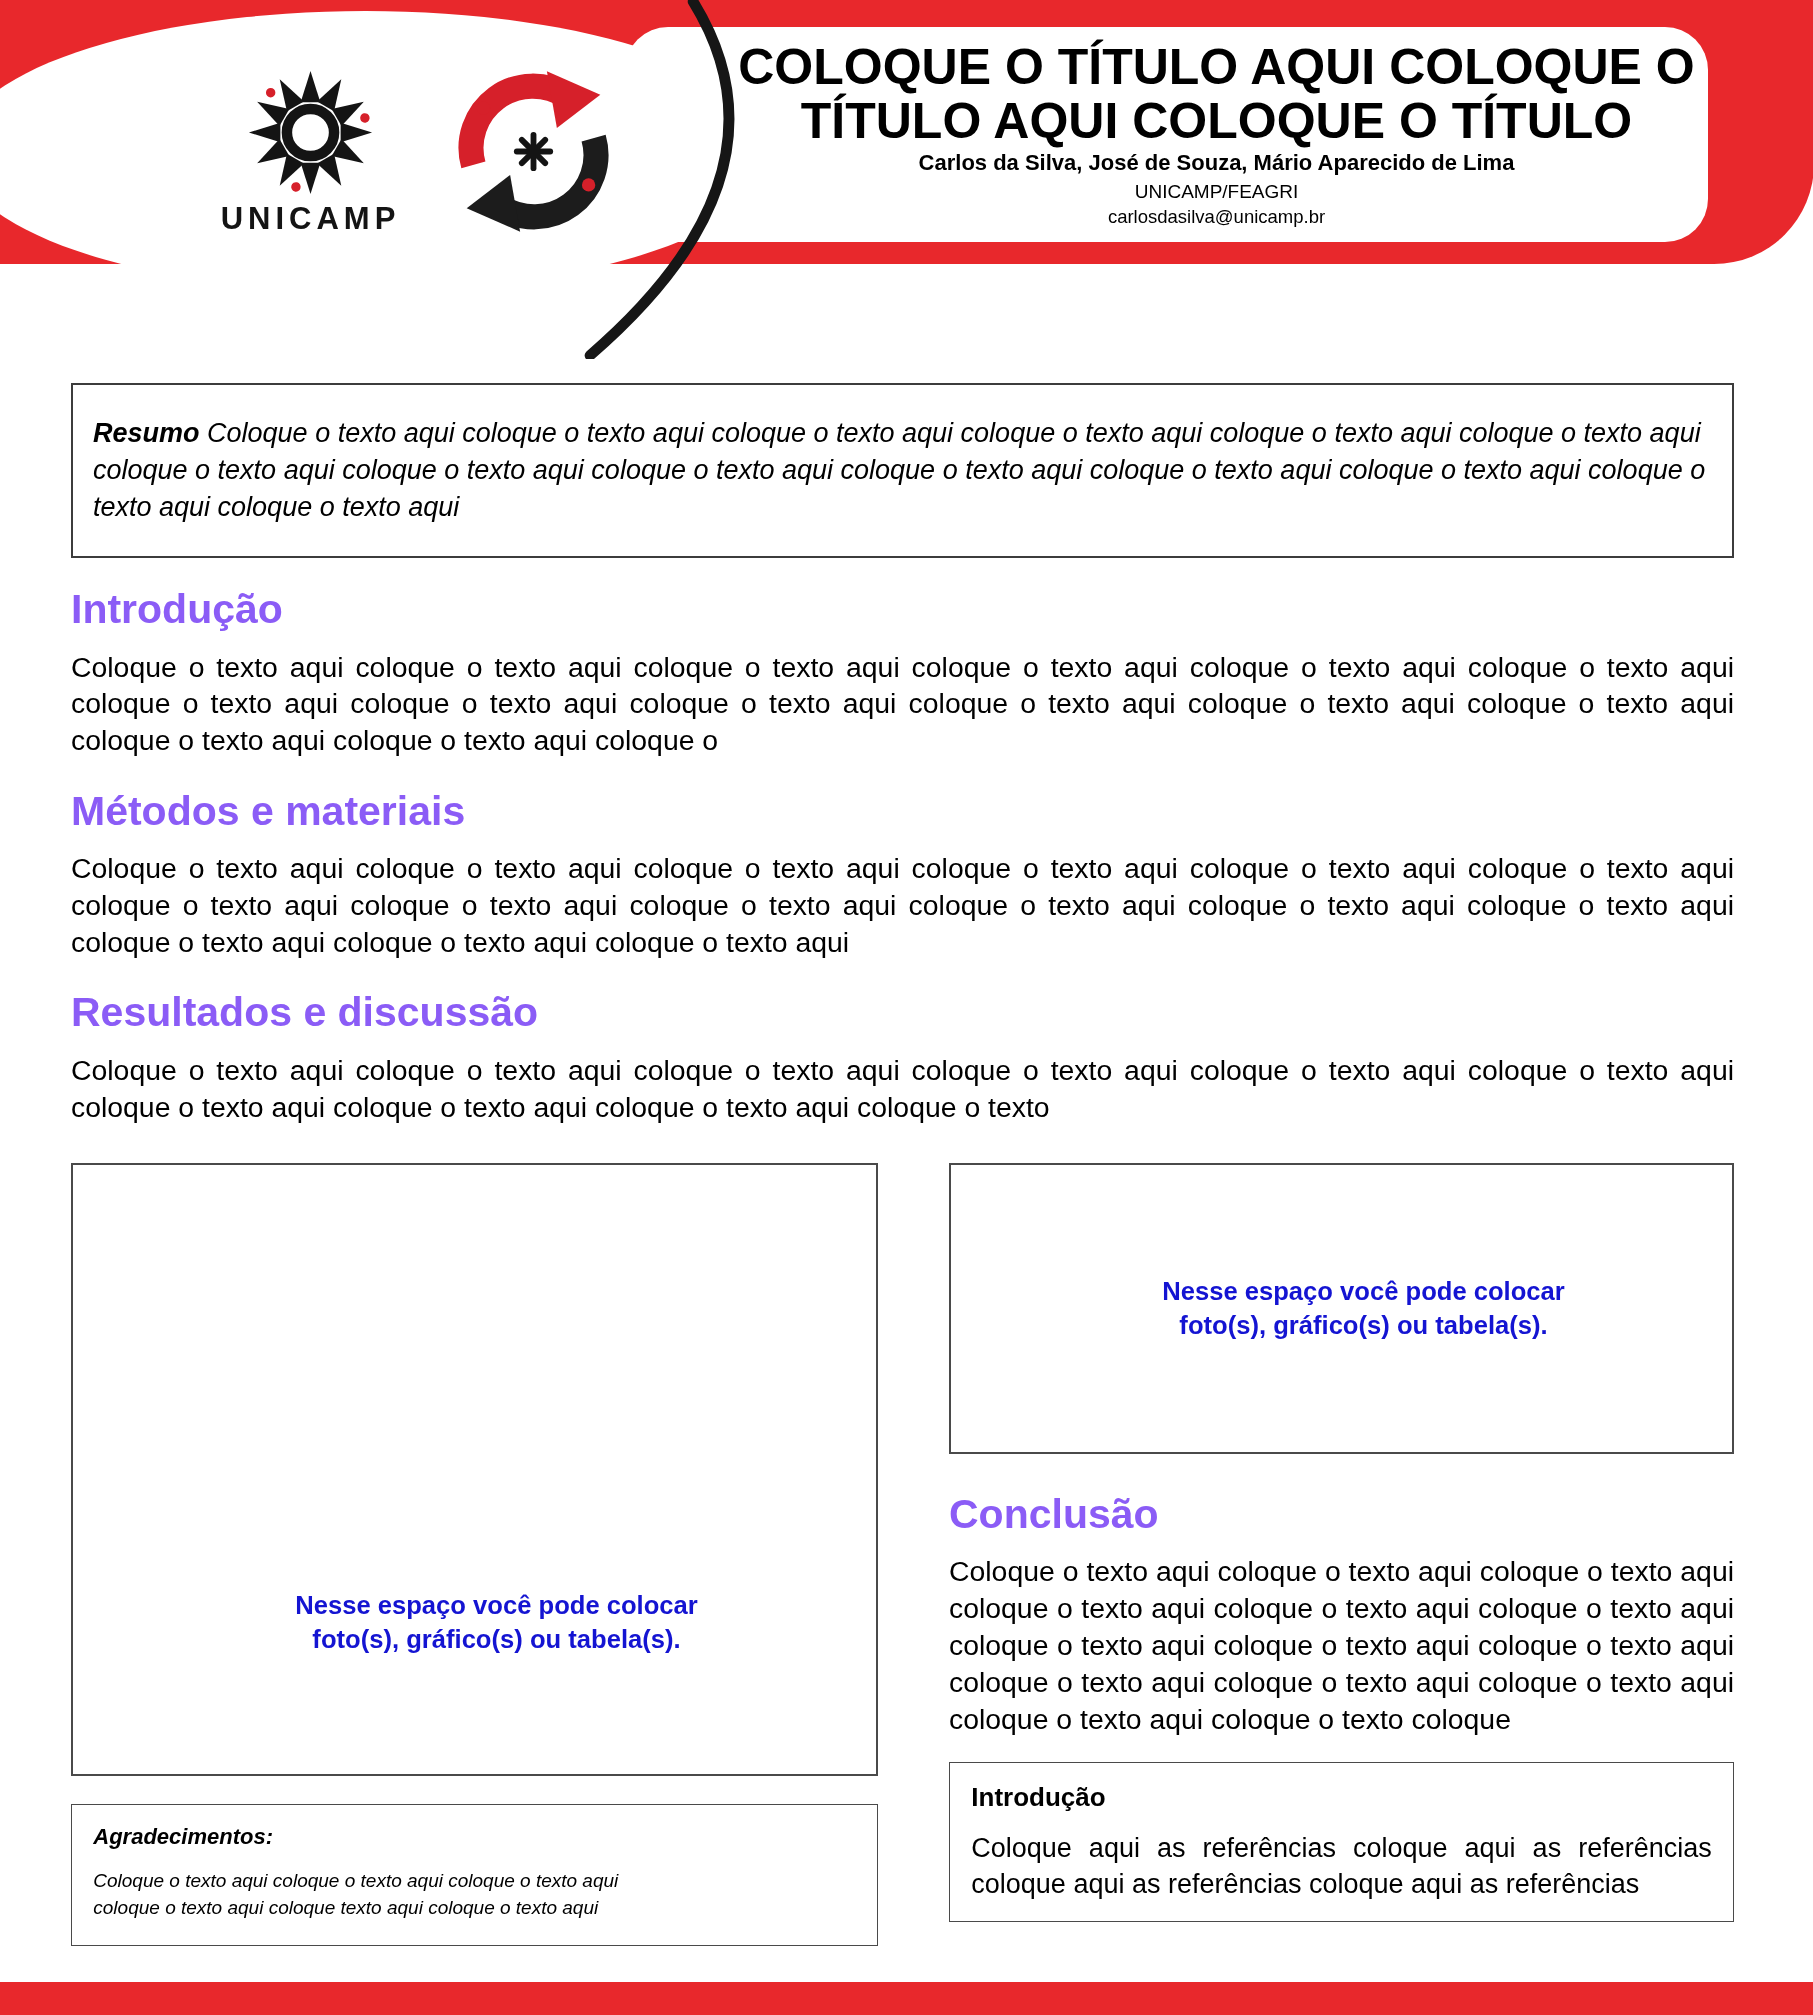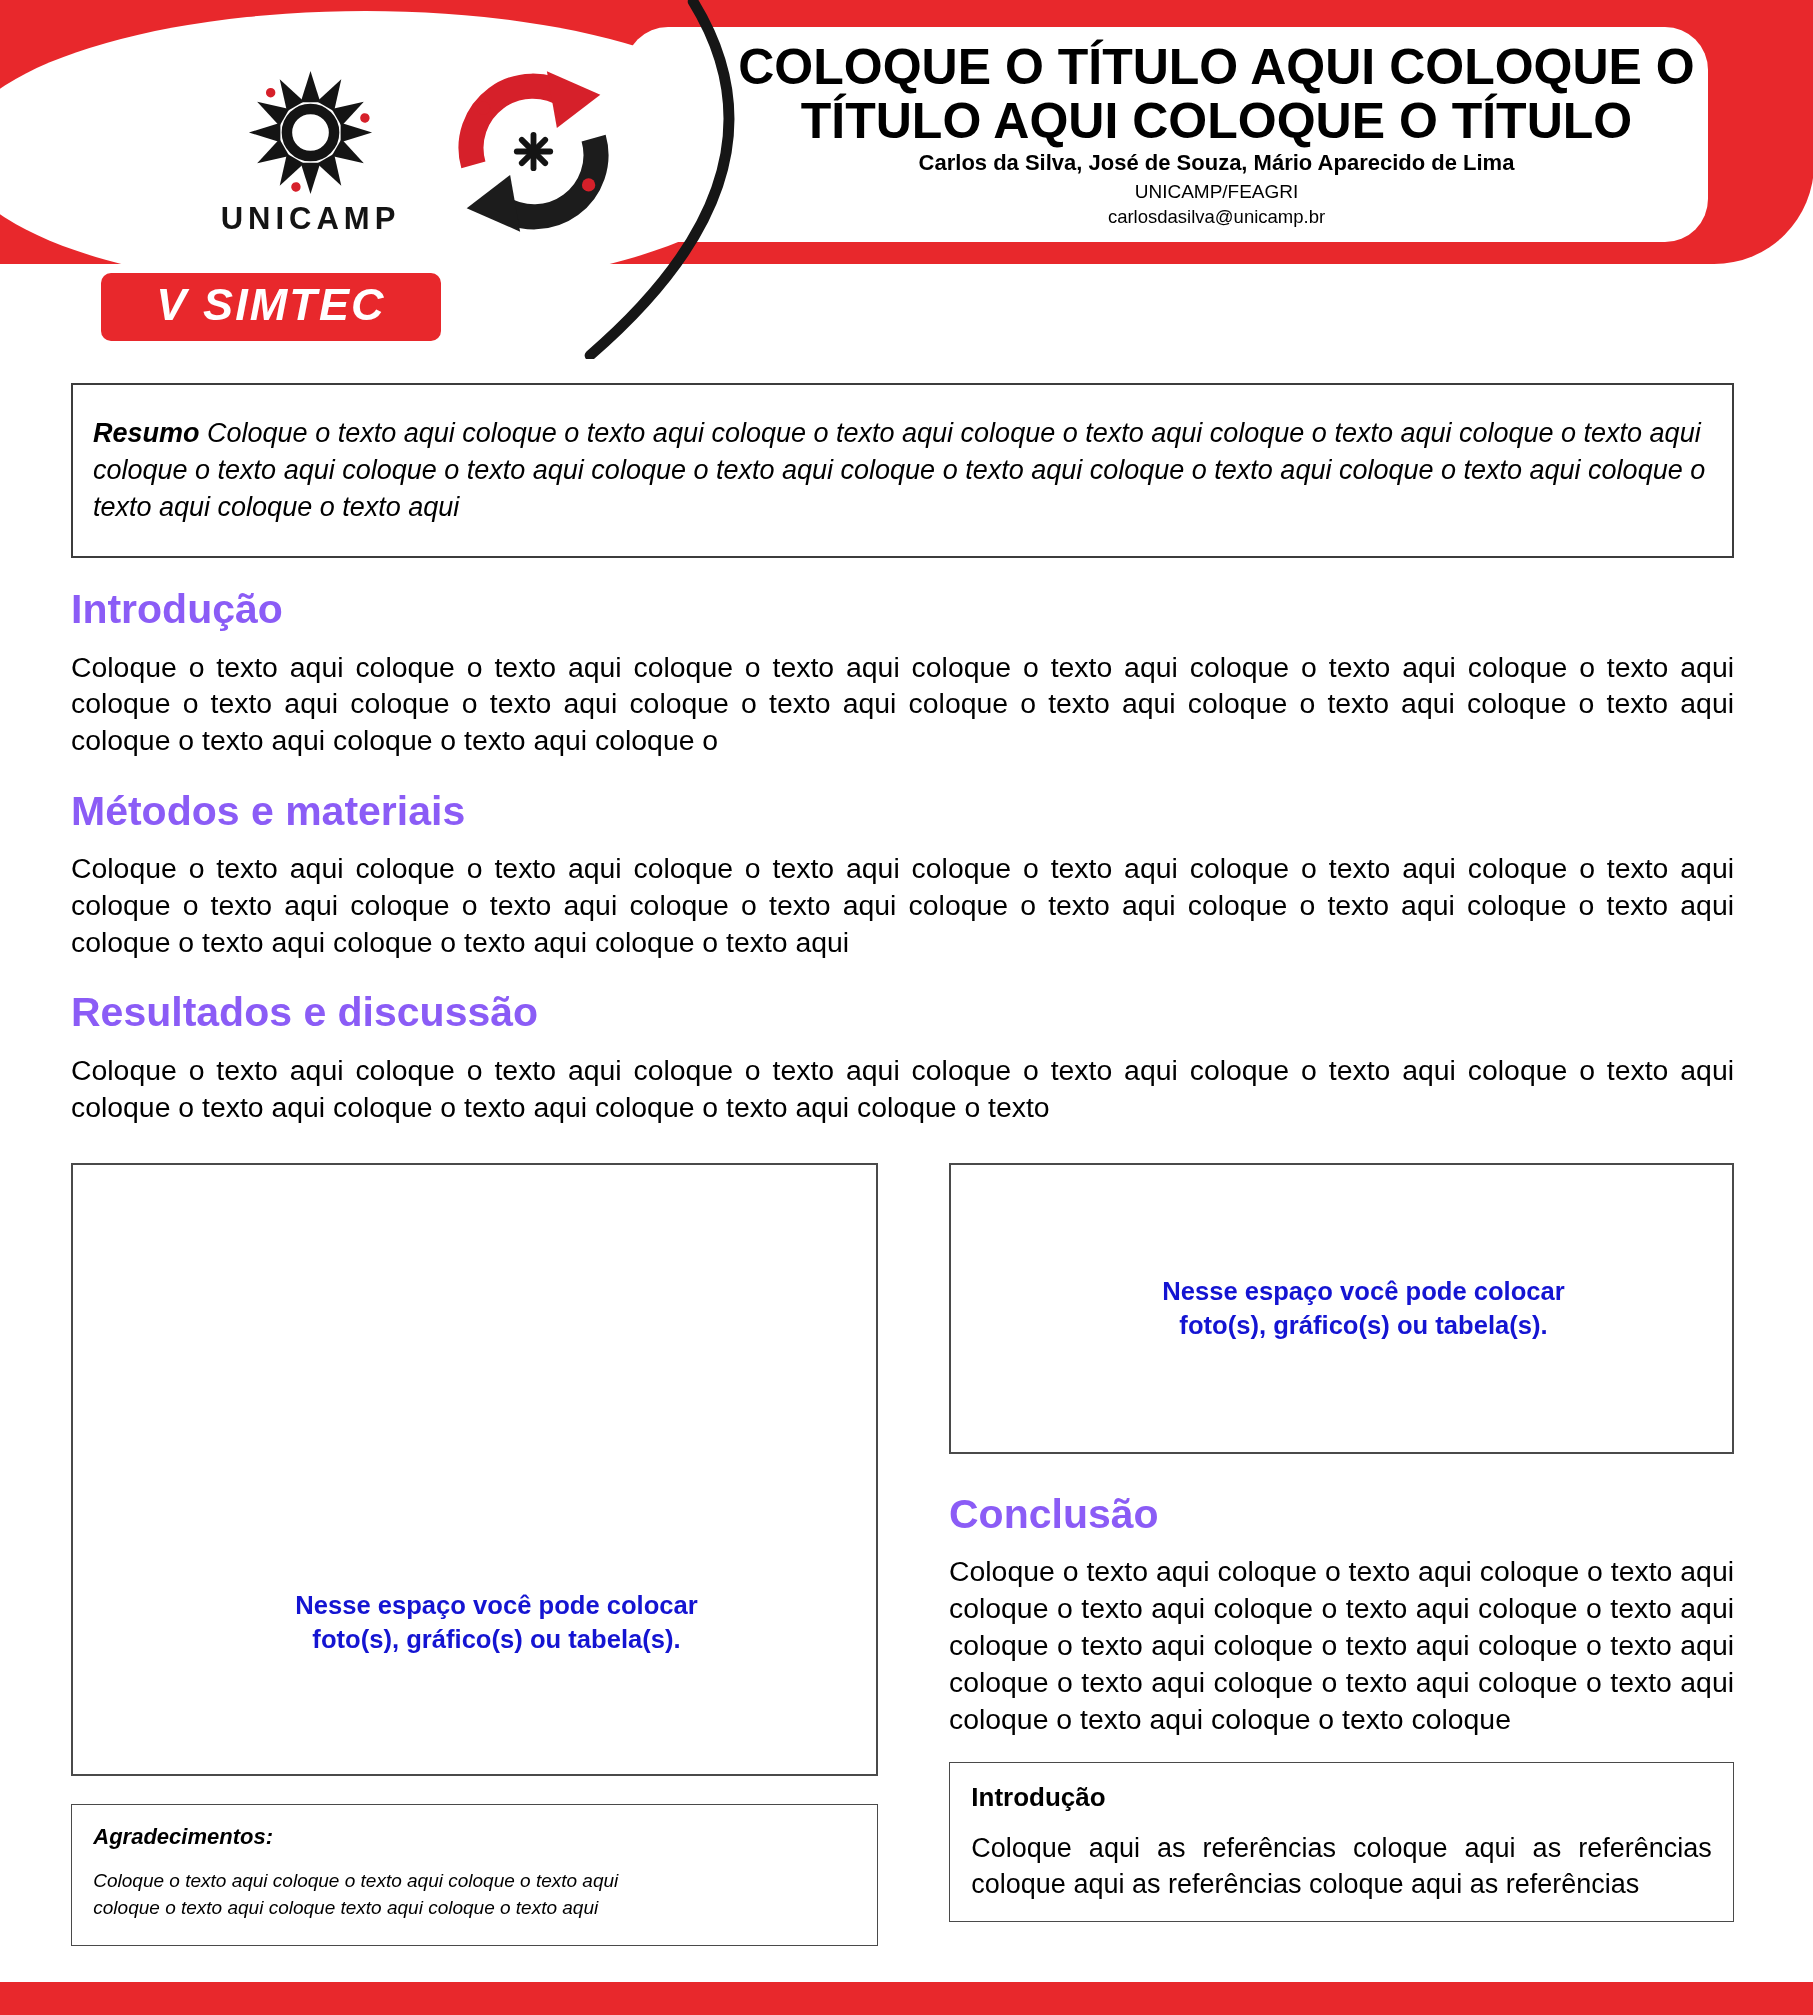--- a/index.html
+++ b/index.html
@@ -148,21 +148,20 @@
         </g>
         <circle cx="20" cy="24" r="4" fill="#d6202a"></circle>
         <circle cx="83" cy="70" r="4" fill="#d6202a"></circle>
       </svg>
     </div>
 
     <svg class="crescent" viewBox="0 0 260 505" width="185" height="359" aria-hidden="true">
       <path d="M 180 2 Q 330 245 35 500" fill="none" stroke="#161616" stroke-width="15" stroke-linecap="round"></path>
     </svg>
 
-    <div class="simtec-badge">V SIMTEC</div>
   </header>
 
   <main class="content">
 
     <section class="abstract-box">
       <p><span class="abstract-label">Resumo</span> <span>Coloque o texto aqui coloque o texto aqui coloque o texto aqui coloque o texto aqui coloque o texto aqui coloque o texto aqui coloque o texto aqui coloque o texto aqui coloque o texto aqui coloque o texto aqui coloque o texto aqui coloque o texto aqui coloque o texto aqui coloque o texto aqui</span></p>
     </section>
 
     <h2 class="section-heading">Introdução</h2>
     <p class="body-text">Coloque o texto aqui coloque o texto aqui coloque o texto aqui coloque o texto aqui coloque o texto aqui coloque o texto aqui coloque o texto aqui coloque o texto aqui coloque o texto aqui coloque o texto aqui coloque o texto aqui coloque o texto aqui coloque o texto aqui coloque o texto aqui coloque o</p>

